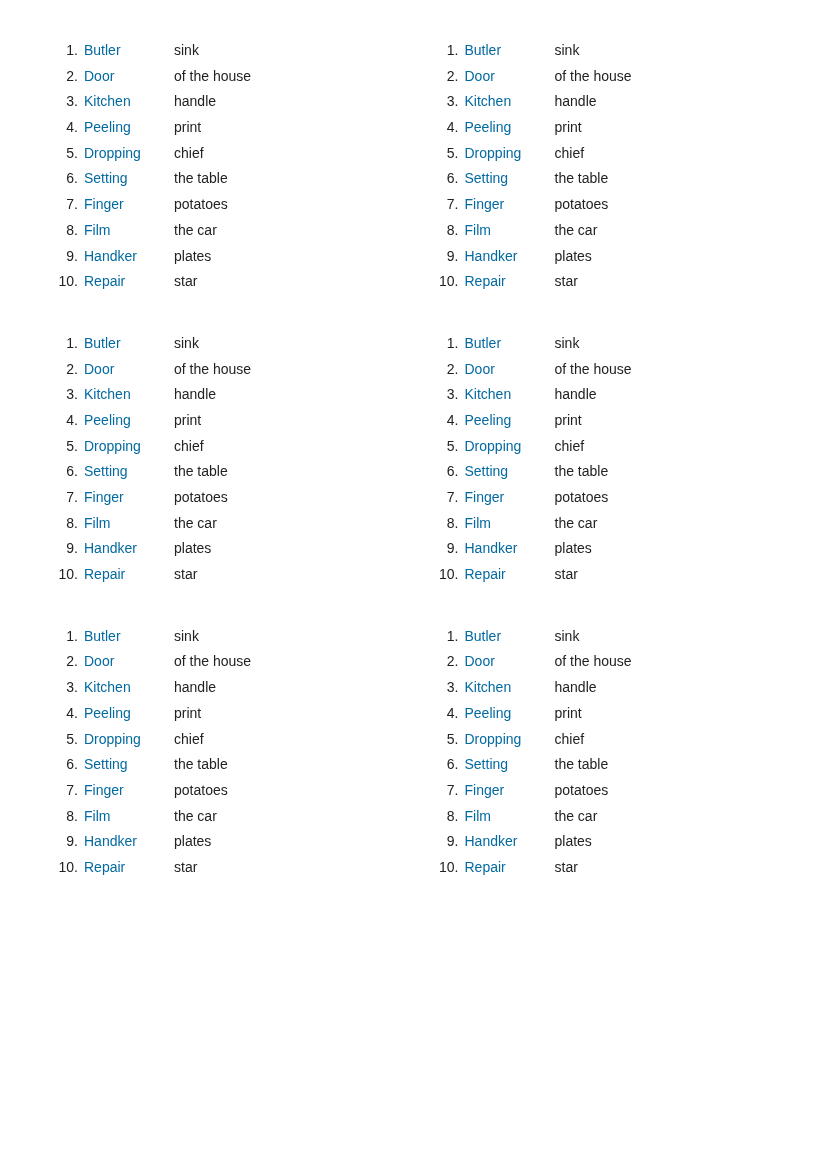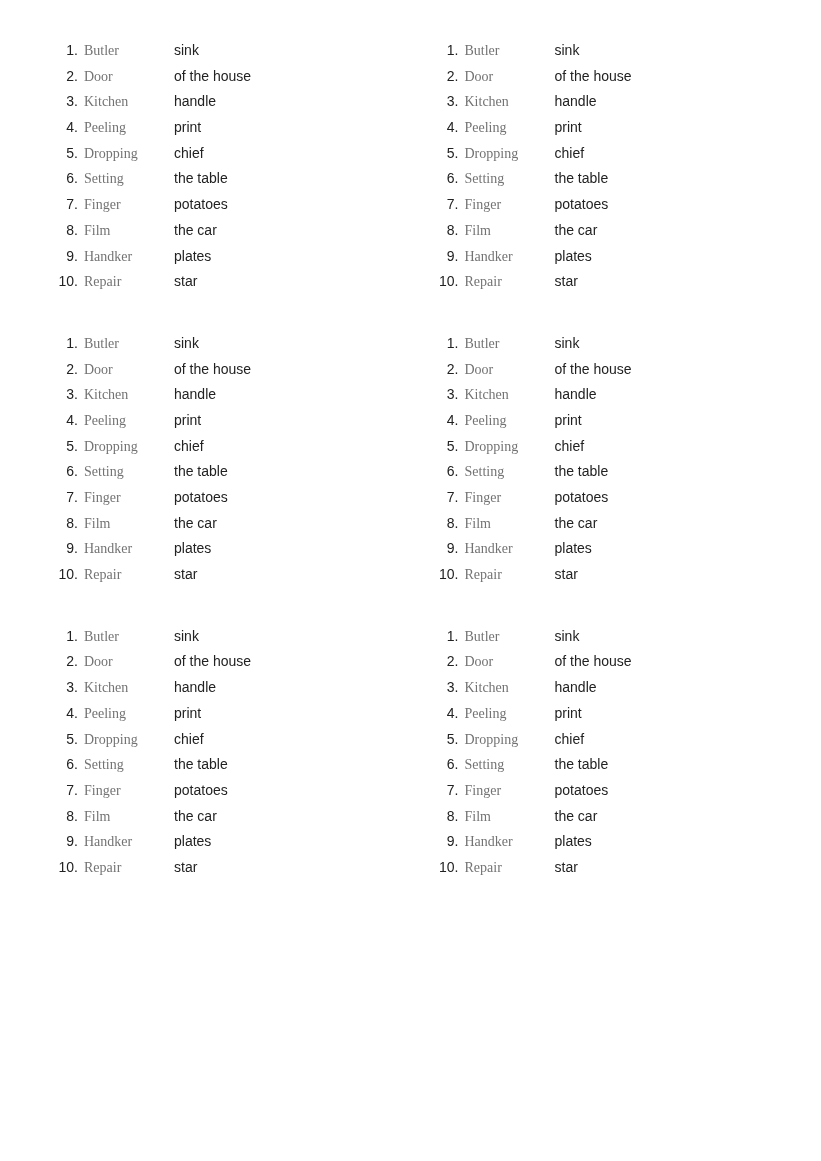--- a/index.html
+++ b/index.html
@@ -70,22 +70,21 @@
 
     .num {
       min-width: 28px;
       text-align: right;
       margin-right: 6px;
       color: #222;
     }
 
     .word {
       min-width: 90px;
-      color: #737373;
-      font-family: Liberation Serif, serif;
+      color: #0369a1;
     }
 
     .phrase {
       color: #222;
     }
   </style>
 </head>
 <body>
 
 <div class="page">

